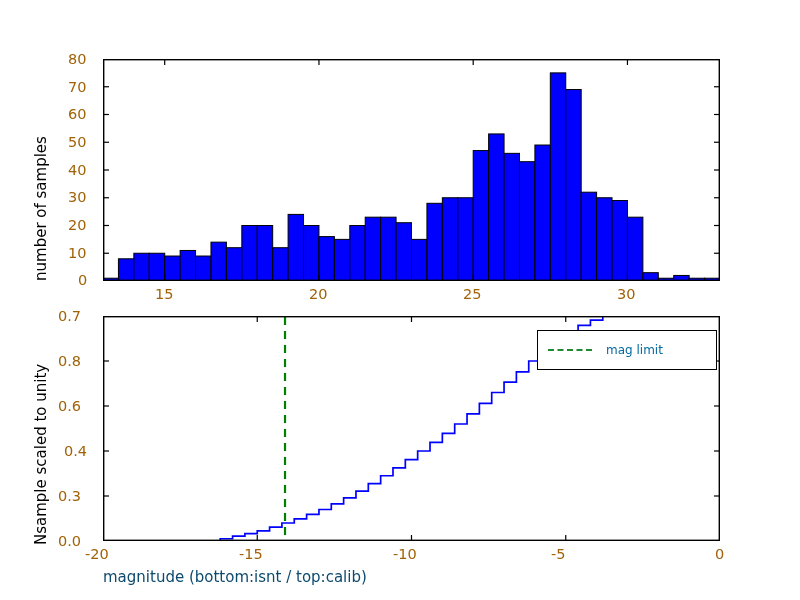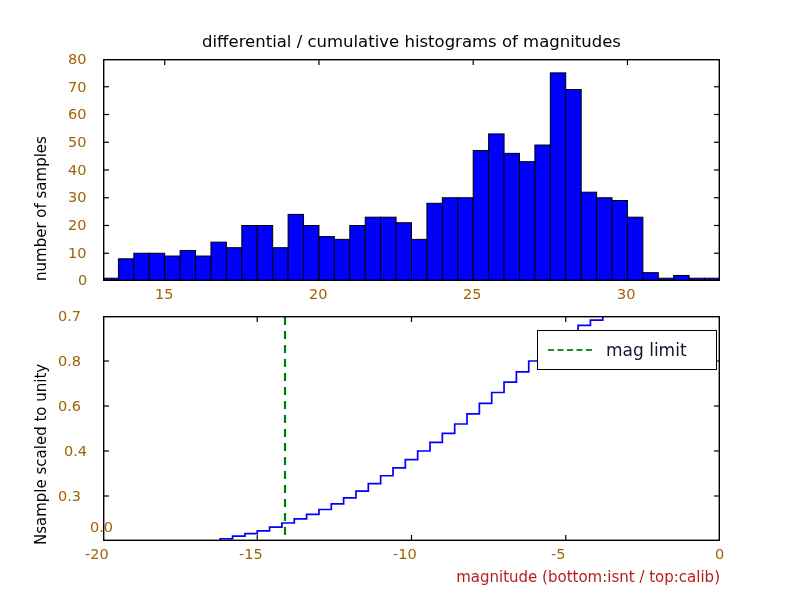--- a/index.html
+++ b/index.html
@@ -32,22 +32,22 @@
   .axis-label-y {
     position: absolute;
     transform-origin: 0 0;
     font-size: 15px;
     color: #000000;
     white-space: nowrap;
   }
   .axis-label-x {
     position: absolute;
     font-size: 15px;
-    color: #b91c1c;
-    text-align: right;
+    color: #0c4a6e;
+    text-align: left;
     white-space: nowrap;
   }
   .tick-label {
     position: absolute;
     font-size: 14.5px;
     color: #a16207;
     white-space: nowrap;
   }
   .panel {
     position: absolute;
@@ -63,31 +63,30 @@
     align-items: center;
     padding: 0 10px;
   }
   .legend-sample {
     width: 44px;
     height: 0;
     border-top: 2.2px dashed #1f8a2f;
     margin-right: 14px;
   }
   .legend-text {
-    font-size: 17px;
-    color: #0f172a;
+    font-size: 12px;
+    color: #0369a1;
     white-space: nowrap;
   }
 </style>
 </head>
 <body>
 
 <div id="figure">
 
-  <div class="chart-title">differential / cumulative histograms of magnitudes</div>
 
   <div class="axis-label-y" style="left:32px; top:281px; transform: rotate(-90deg);">number of samples</div>
 
   <div class="tick-label" style="left:78px; top:272px;">0</div>
   <div class="tick-label" style="left:68px; top:245px;">10</div>
   <div class="tick-label" style="left:68px; top:217px;">20</div>
   <div class="tick-label" style="left:68px; top:189px;">30</div>
   <div class="tick-label" style="left:68px; top:162px;">40</div>
   <div class="tick-label" style="left:68px; top:134px;">50</div>
   <div class="tick-label" style="left:68px; top:106px;">60</div>
@@ -173,21 +172,21 @@
     </svg>
   </div>
 
   <div class="tick-label" style="left:155px; top:286px;">15</div>
   <div class="tick-label" style="left:309px; top:286px;">20</div>
   <div class="tick-label" style="left:463px; top:286px;">25</div>
   <div class="tick-label" style="left:617px; top:286px;">30</div>
 
   <div class="axis-label-y" style="left:32px; top:545px; transform: rotate(-90deg);">Nsample scaled to unity</div>
 
-  <div class="tick-label" style="left:58px; top:519px;margin-left:32px;">0.0</div>
+  <div class="tick-label" style="left:58px; top:533px;">0.0</div>
   <div class="tick-label" style="left:58px; top:488px;">0.3</div>
   <div class="tick-label" style="left:58px; top:443px;margin-left:6px;">0.4</div>
   <div class="tick-label" style="left:58px; top:398px;">0.6</div>
   <div class="tick-label" style="left:58px; top:353px;">0.8</div>
   <div class="tick-label" style="left:58px; top:308px;">0.7</div>
 
   <div class="panel" style="left:103px; top:316px; width:617px; height:225px;">
     <svg width="617" height="225" viewBox="0 0 617 225">
       <polyline id="cum-line" fill="none" stroke="#0000ff" stroke-width="1.7" points="0.00,225.00 104.89,225.00 104.89,225.00 117.23,225.00 117.23,222.75 129.57,222.75 129.57,220.05 141.91,220.05 141.91,217.57 154.25,217.57 154.25,214.88 166.59,214.88 166.59,211.05 178.93,211.05 178.93,207.00 191.27,207.00 191.27,202.95 203.61,202.95 203.61,198.45 215.95,198.45 215.95,193.50 228.29,193.50 228.29,187.88 240.63,187.88 240.63,181.80 252.97,181.80 252.97,175.05 265.31,175.05 265.31,167.63 277.65,167.63 277.65,159.75 289.99,159.75 289.99,151.88 302.33,151.88 302.33,143.55 314.67,143.55 314.67,135.00 327.01,135.00 327.01,126.45 339.35,126.45 339.35,117.45 351.69,117.45 351.69,108.00 364.03,108.00 364.03,97.88 376.37,97.88 376.37,87.30 388.71,87.30 388.71,76.50 401.05,76.50 401.05,66.15 413.39,66.15 413.39,55.80 425.73,55.80 425.73,45.00 438.07,45.00 438.07,34.20 450.41,34.20 450.41,24.75 462.75,24.75 462.75,16.20 475.09,16.20 475.09,9.45 487.43,9.45 487.43,4.05 499.77,4.05 499.77,0.00 617.00,0.00 617.00,0.00"></polyline>
       <line id="maglimit-line" stroke="#008000" stroke-width="2.2" stroke-dasharray="8,6" x1="182.01500000000001" x2="182.01500000000001" y1="1" y2="224"></line>

